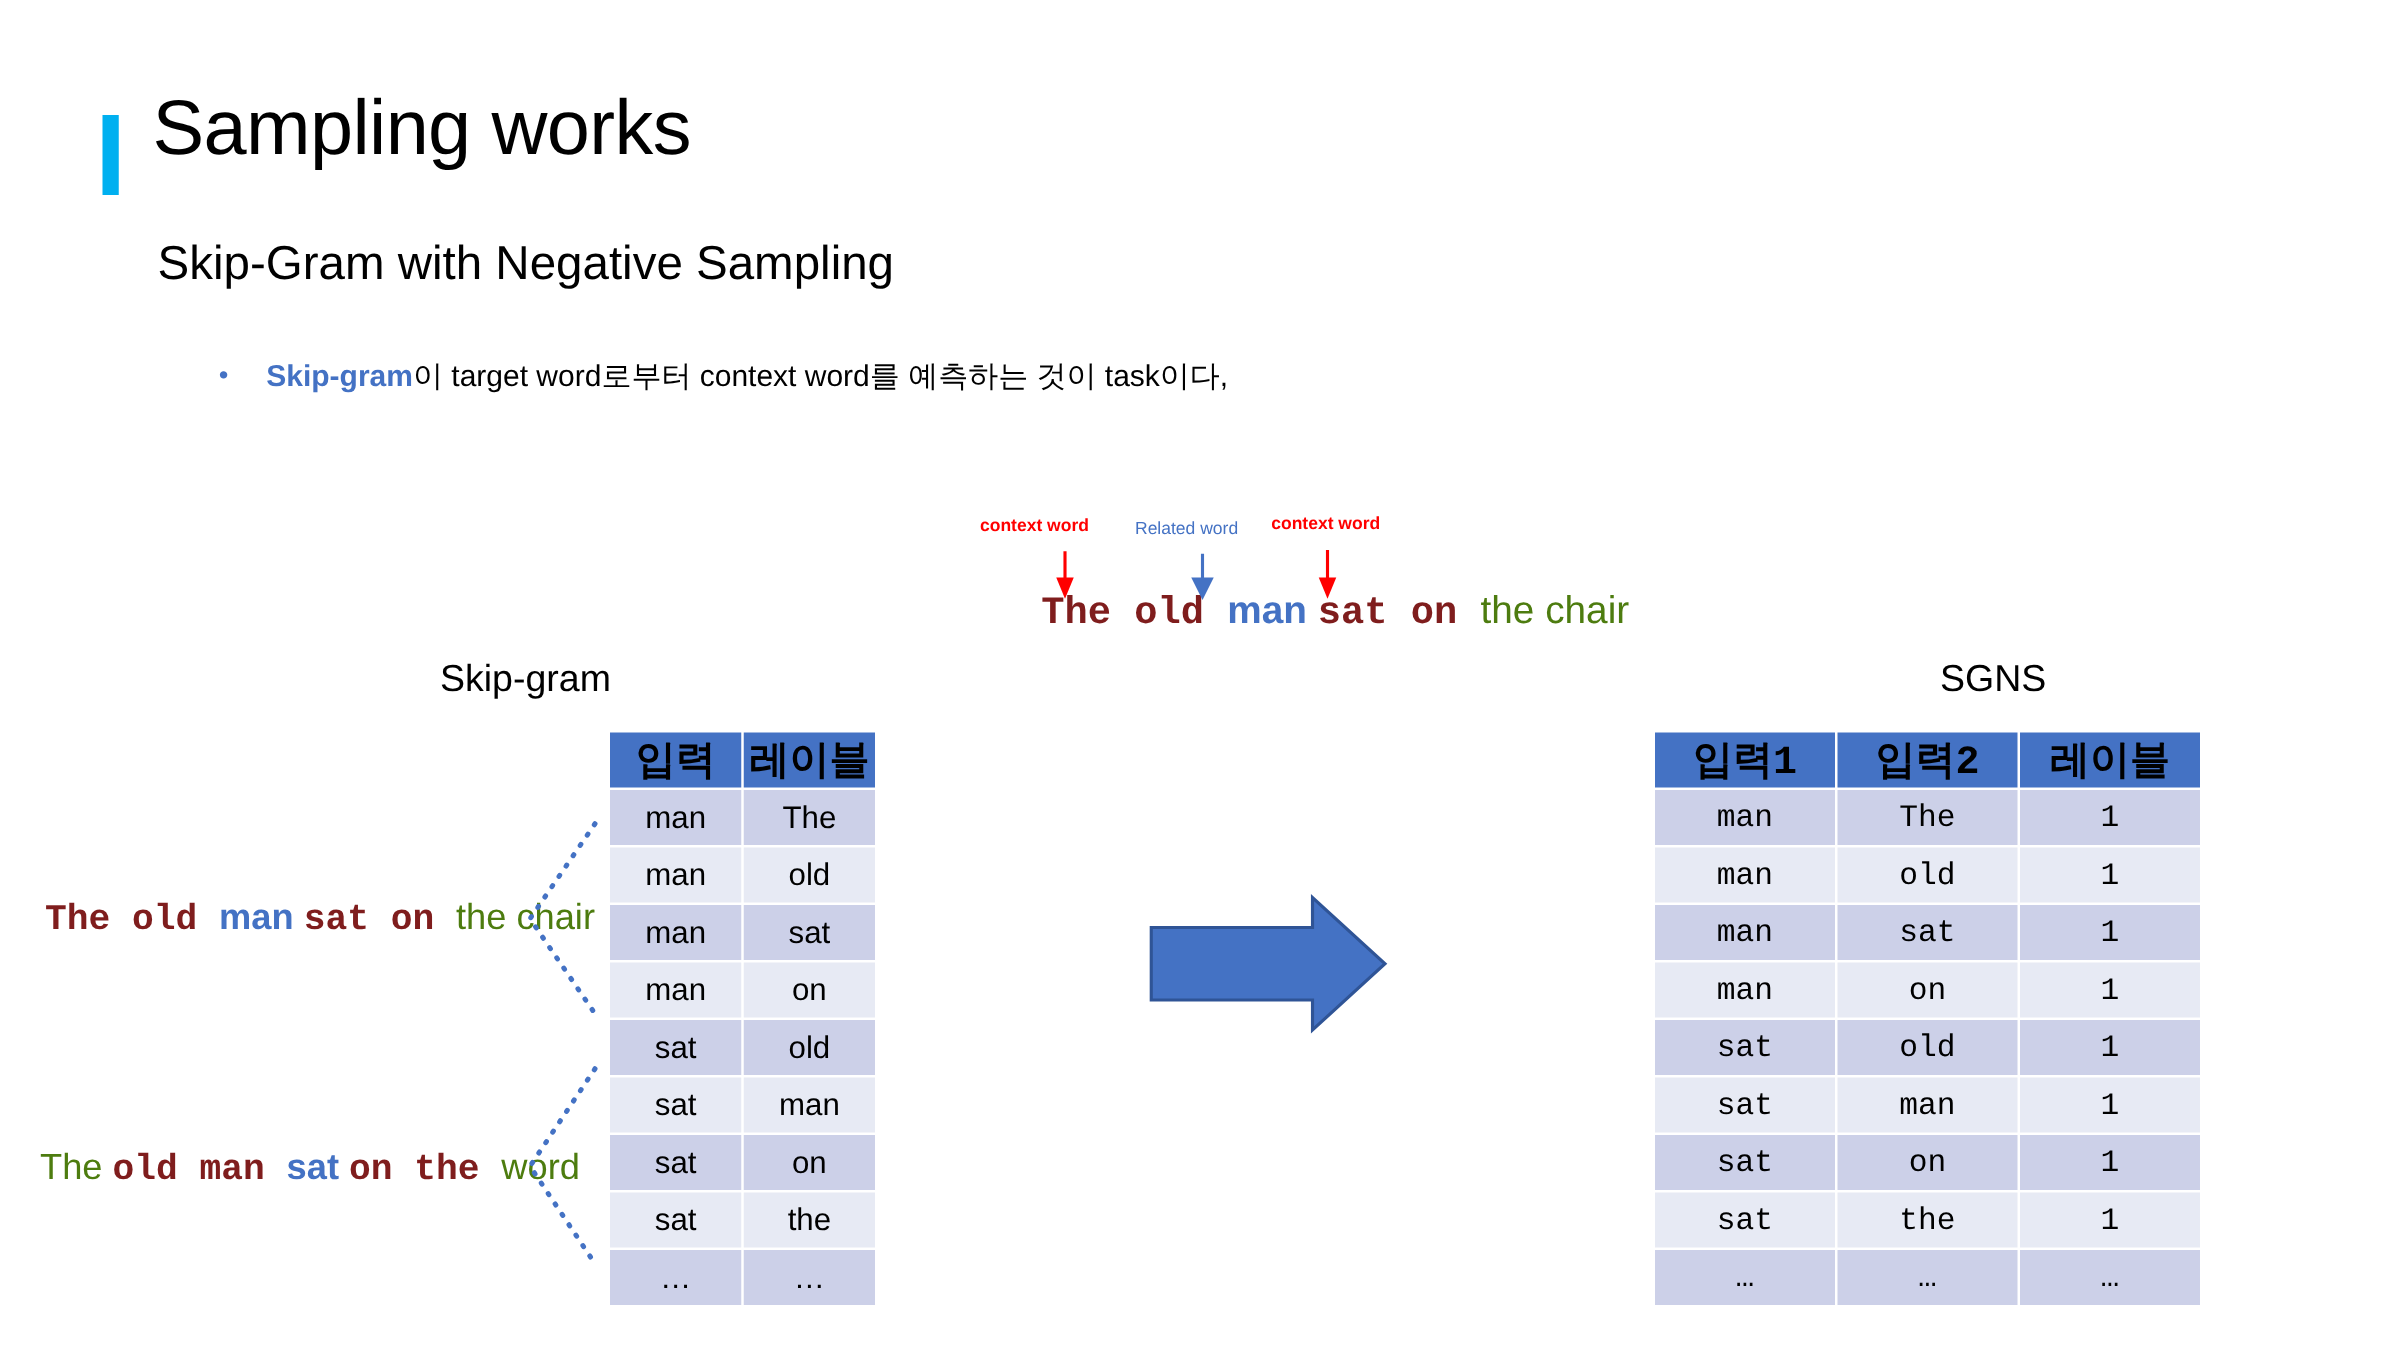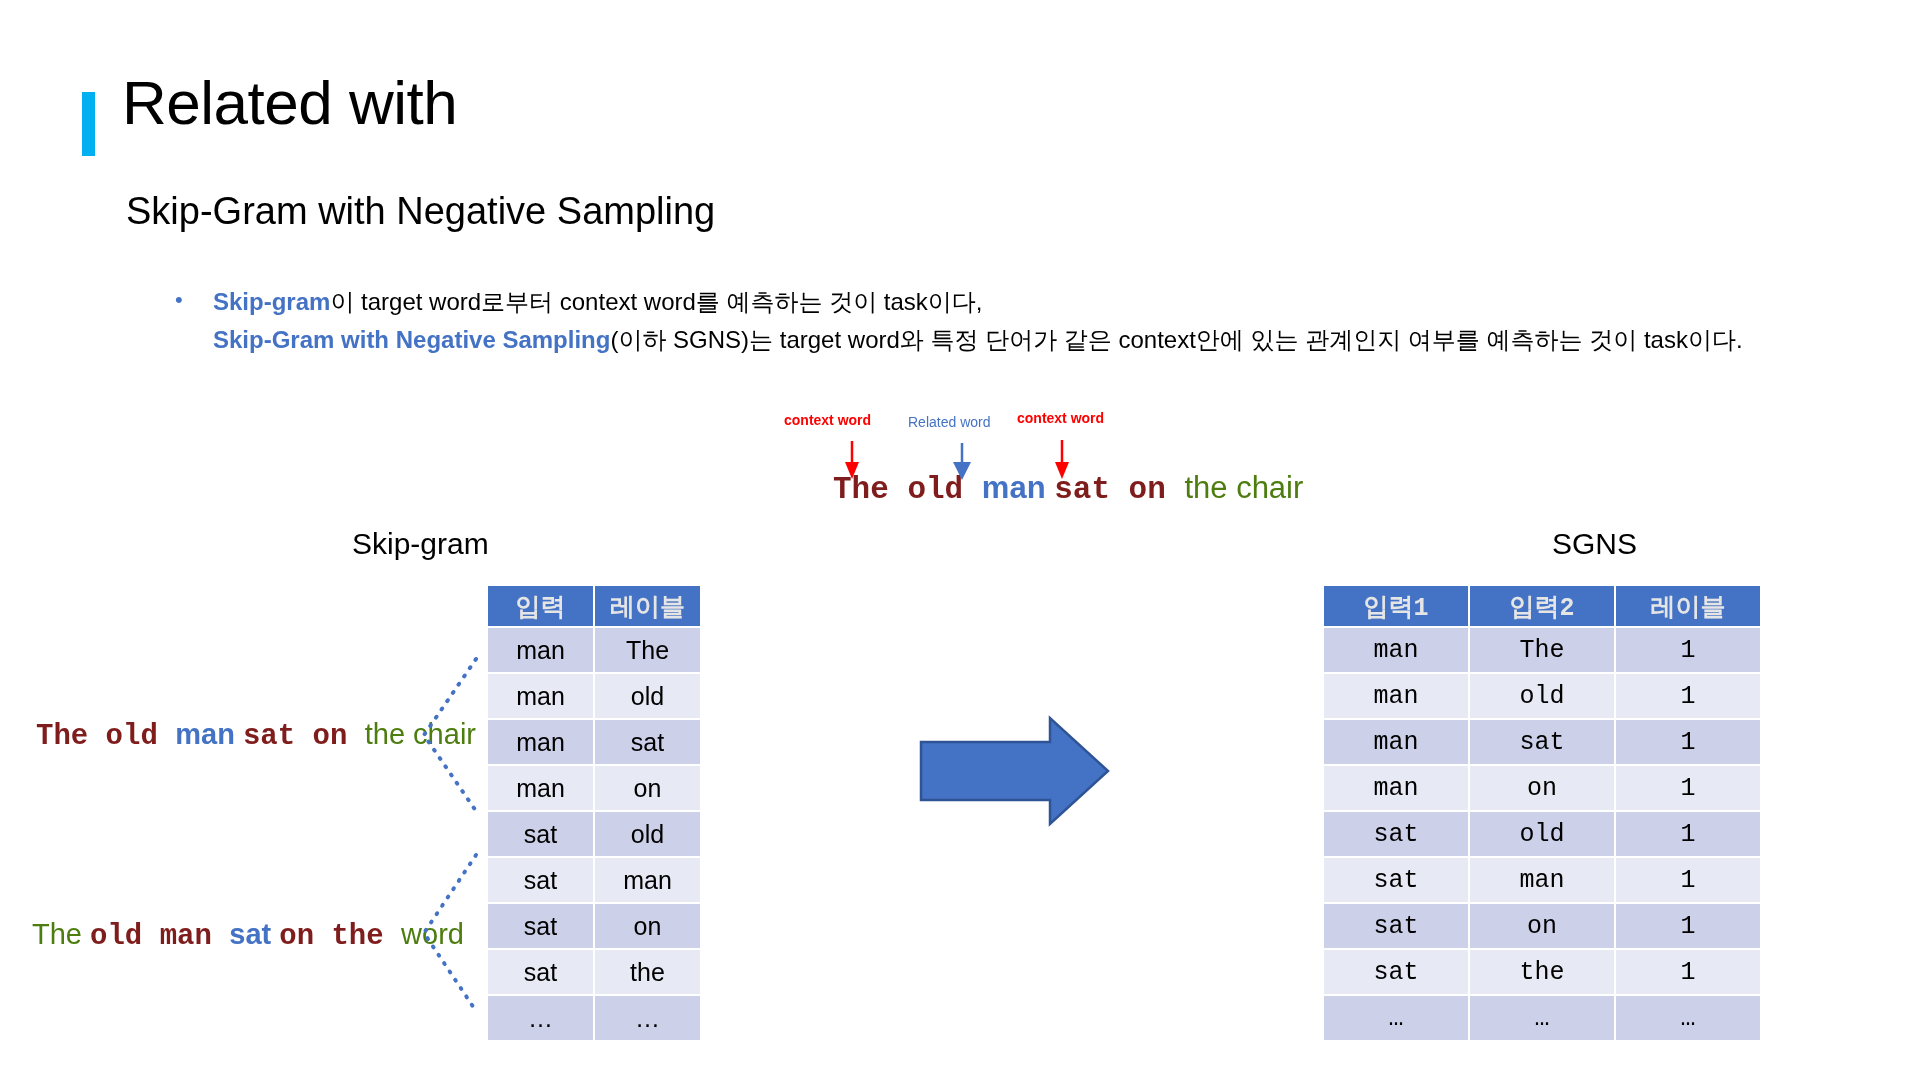--- a/index.html
+++ b/index.html
@@ -54,21 +54,21 @@
   
   .cap{
     position:absolute;font-size:30px;font-weight:400;color:#000;white-space:nowrap;
   }
   .cap-left{left:352px;top:527px;}
   .cap-right{left:1552px;top:527px;}
 
   
   .tbl{position:absolute;border-collapse:separate;border-spacing:2px;}
   .tbl th{
-    background:#4472c4;color:#e5e5e5;font-size:25px;font-weight:bold;
+    background:#4472c4;color:#000000;font-size:32px;font-weight:bold;
     height:40px;text-align:center;padding:0;
   }
   .tbl td{
     font-size:25px;color:#000;height:44px;text-align:center;padding:0;font-weight:400;
   }
   .tbl tr.odd td{background:#ccd0e8;}
   .tbl tr.even td{background:#e7eaf4;}
   #skipgram-table{left:486px;top:584px;}
   #skipgram-table th,#skipgram-table td{width:105px;}
   #sgns-table{left:1322px;top:584px;}
@@ -83,32 +83,29 @@
 
   
   svg.overlay{position:absolute;left:0;top:0;width:1920px;height:1080px;pointer-events:none;}
 </style>
 </head>
 <body>
 
 <div class="slide">
 
   <div class="accent-bar"></div>
-  <div class="page-title">Related with</div>
+  <div class="page-title">Sampling works</div>
   <div class="subtitle">Skip-Gram with Negative Sampling</div>
 
   <div class="bullet-row">
     <span class="bullet-dot">•</span>
     <div class="bullet-lines">
       <div>
         <span class="hl">Skip-gram</span><span class="blk">이 target word로부터 context word를 예측하는 것이 task이다,</span>
       </div>
-      <div>
-        <span class="hl">Skip-Gram with Negative Sampling</span><span class="blk">(이하 SGNS)는 target word와 특정 단어가 같은 context안에 있는 관계인지 여부를 예측하는 것이 task이다.</span>
-      </div>
     </div>
   </div>
 
   <div class="annot-label lbl-red" style="left:784px;top:412px;">context word</div>
   <div class="annot-label lbl-blue" style="left:908px;top:414px;">Related word</div>
   <div class="annot-label lbl-red" style="left:1017px;top:410px;">context word</div>
 
   <div class="sentence-main">
     <span class="red">The old </span><span class="blue">man </span><span class="red">sat on </span><span class="black plain">the chair</span>
   </div>

